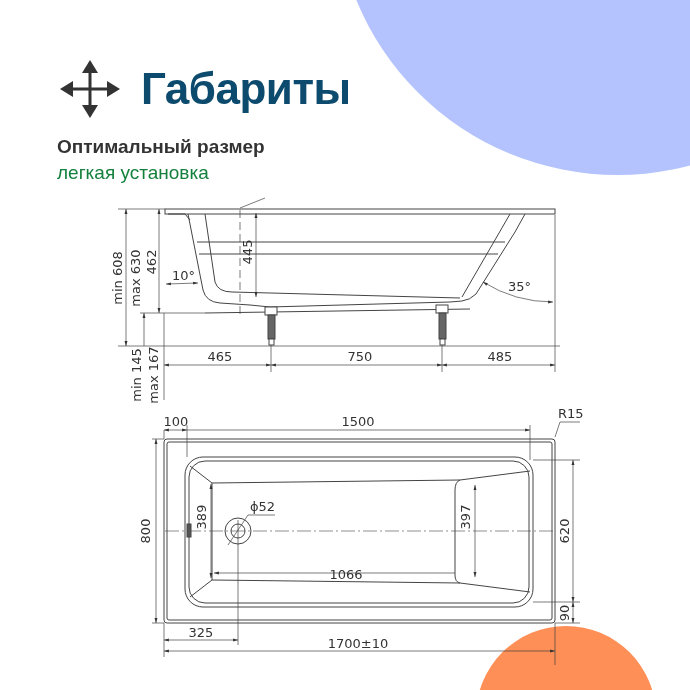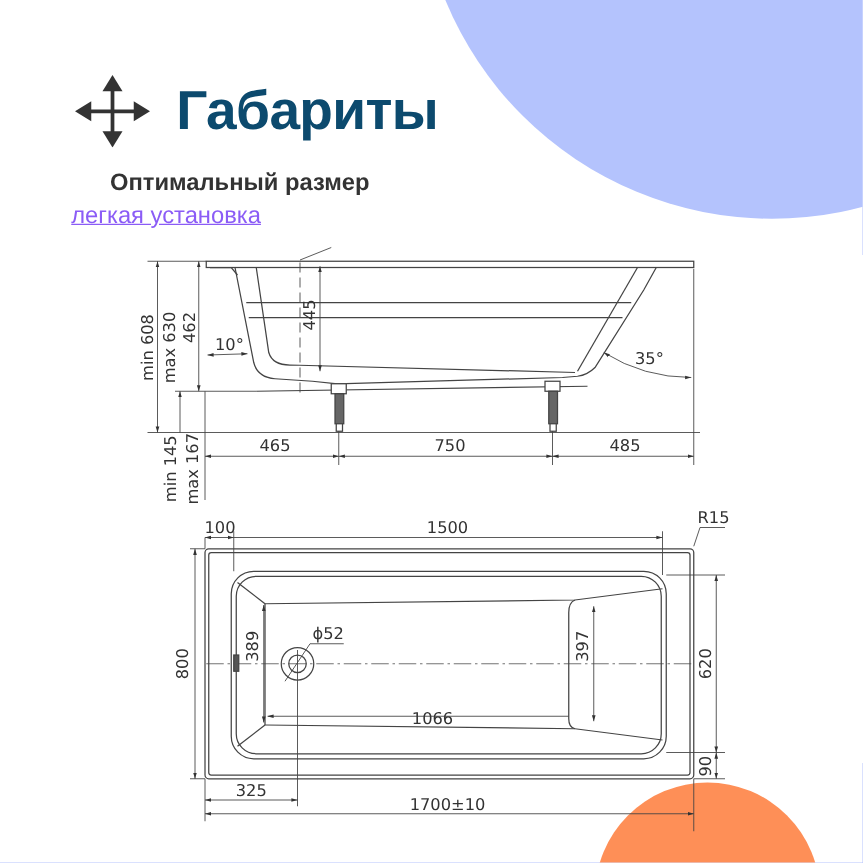--- a/index.html
+++ b/index.html
@@ -12,25 +12,25 @@
   .blob { position: absolute; border-radius: 50%; }
   .blob-blue { left: 335px; top: -390px; width: 565px; height: 565px; }
   .blob-orange { left: 476px; top: 626px; width: 180px; height: 180px; }
   .header-icon { position: absolute; left: 60px; top: 60px; width: 60px; height: 58px; }
   .title {
     position: absolute; left: 141px; top: 62px; font-size: 44px; font-weight: bold;
     letter-spacing: -0.5px; color: #0c4a6e; line-height: 54px;
   }
   .subtitle {
     position: absolute; left: 57px; top: 136px; font-size: 19px; font-weight: bold;
-    color: #333333; line-height: 22px; margin-left: 31px;
+    color: #333333; line-height: 22px;
   }
   .subtitle2 {
     position: absolute; left: 57px; top: 161px; font-size: 19px;
-    color: #8b5cf6; line-height: 24px; text-decoration: underline;
+    color: #15803d; line-height: 24px;
   }
   svg.drawing { position: absolute; left: 0; top: 0; }
   .dim { font-family: "DejaVu Sans", sans-serif; font-size: 13px; fill: #333; }
 </style>
 </head>
 <body>
 
 <div class="blob blob-blue" style="background:#b4c3fd;"></div>
 <div class="blob blob-orange" style="background:#fe8f57;"></div>
 

